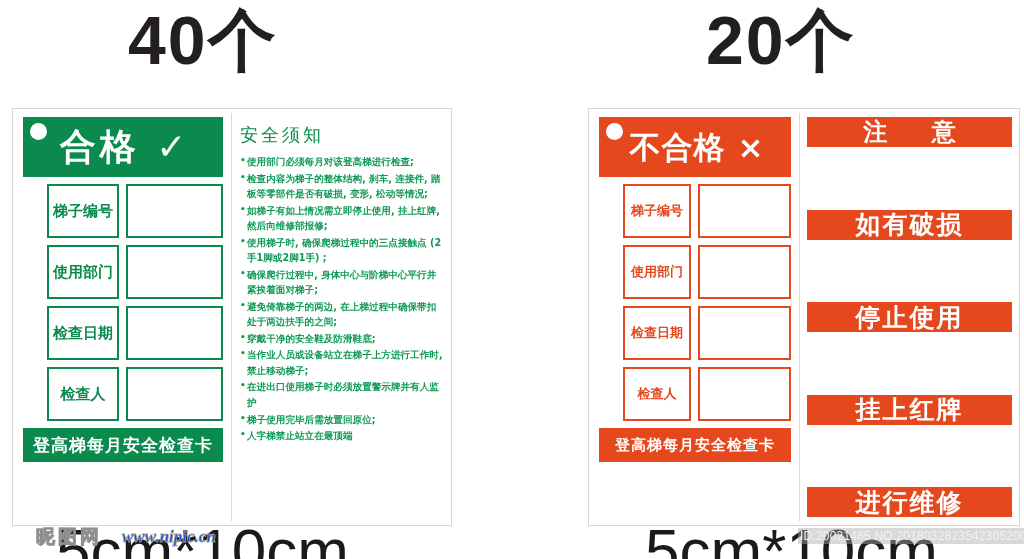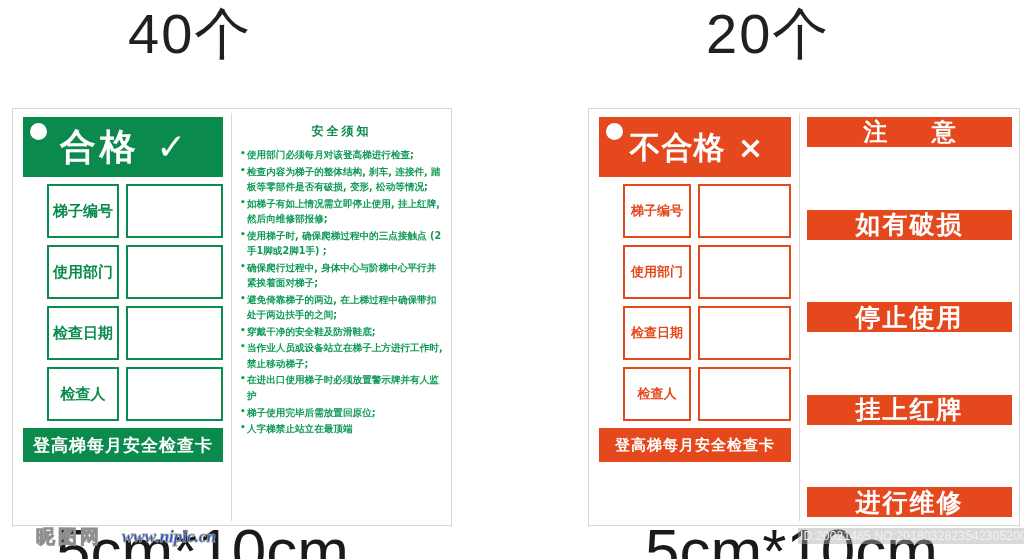--- a/index.html
+++ b/index.html
@@ -9,22 +9,22 @@
     font-family:"DejaVu Sans","Liberation Sans",sans-serif;
     overflow:hidden;
     position:relative;
   }
   .stage{position:relative;width:1024px;height:559px;}
 
   
   .count{
     position:absolute;
     font-family:"Liberation Sans","DejaVu Sans",sans-serif;
-    font-size:56px;
-    font-weight:400;
+    font-size:68px;
+    font-weight:700;
     color:#231f20;
     letter-spacing:2px;
     line-height:1;
     white-space:nowrap;
   }
   #count-left{left:128px;top:6px;}
   #count-right{left:706px;top:6px;text-align:right;}
 
   
   .size-caption{
@@ -161,24 +161,24 @@
     color:#ffffff;
     font-size:17px;font-weight:bold;
     letter-spacing:1px;
     white-space:nowrap;
   }
   #card-pass .footer-banner{background:#0b8a4d;}
   #card-fail .footer-banner{background:#e4481c;font-size:15px;}
 
   
   .notice-title{
-    text-align:center;
+    text-align:left;
     color:#0b8a4d;
-    font-size:12px;
-    font-weight:bold;
+    font-size:18px;
+    font-weight:normal;
     letter-spacing:3px;
     margin:2px 0 7px 0;
     white-space:nowrap;
   }
   .notice-list{list-style:none;margin:0;padding:0;}
   .notice-list li{
     color:#109a57;
     font-size:9.6px;
     font-weight:bold;
     line-height:1.62;

